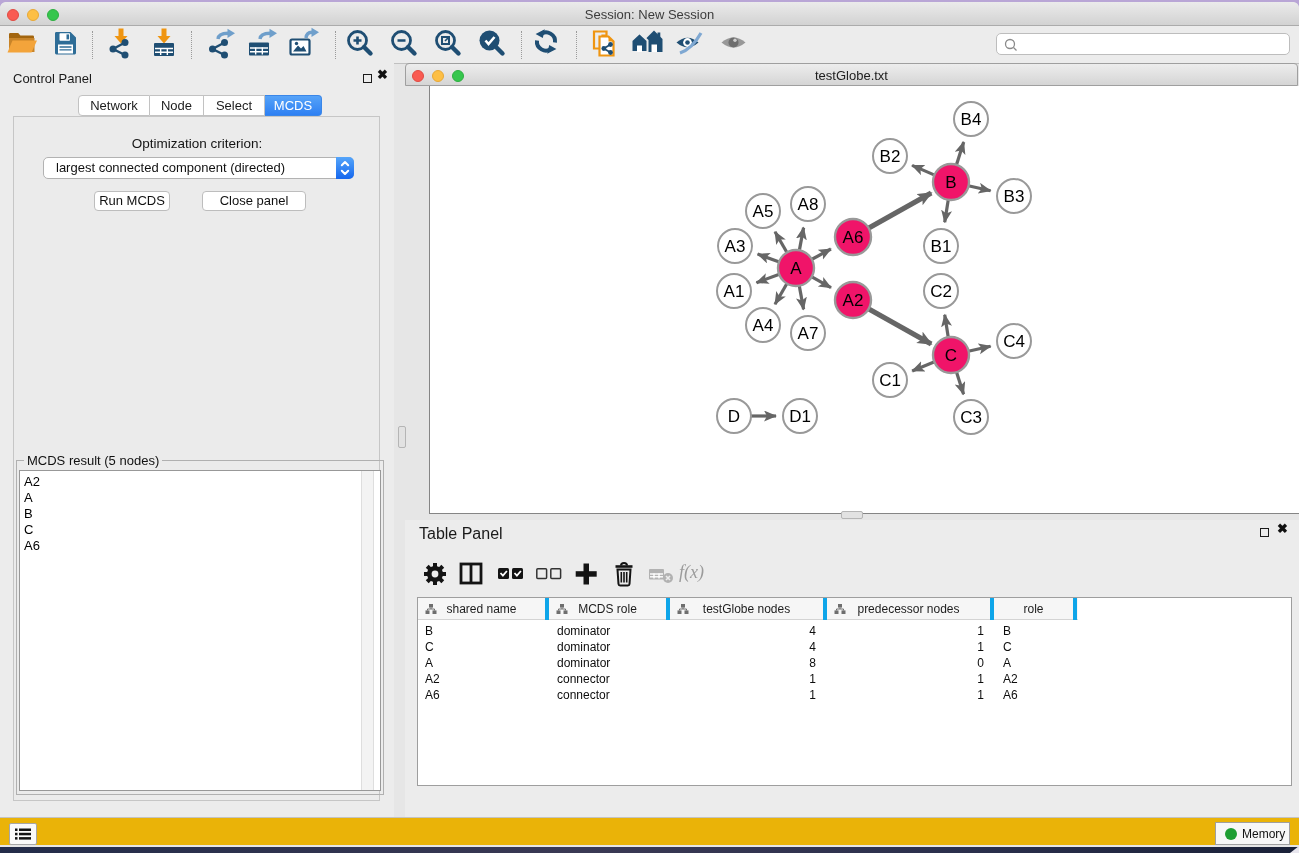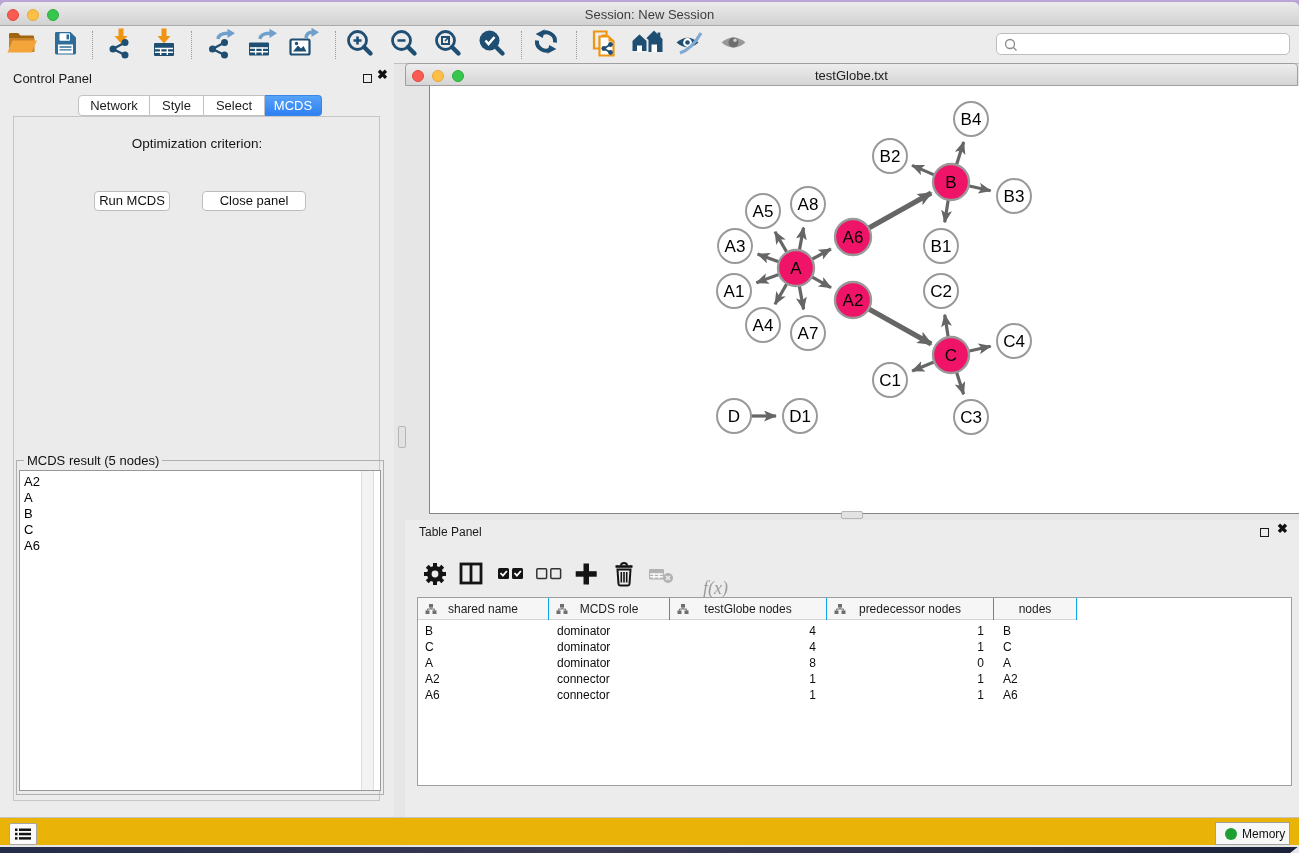--- a/index.html
+++ b/index.html
@@ -32,24 +32,24 @@
 #listbox { position:absolute; left:2px; top:9px; width:362px; height:321px; background:#fff; border:1px solid #989898; font-size:13px; color:#000; }
 #listbox .items { position:absolute; left:4px; top:3px; line-height:16px; }
 #listbox .sb { position:absolute; right:6px; top:0px; width:13px; height:100%; background:#f3f3f3; border-left:1px solid #dedede; border-right:1px solid #dedede; }
 
 #nw { position:absolute; left:405px; top:61px; width:893px; height:452px; }
 #nwtitle { position:absolute; left:0; top:0; width:100%; height:23px; background:linear-gradient(#ededed,#d5d5d5); border:1px solid #9f9f9f; border-radius:4px 4px 0 0; }
 #nwtitle .t { position:absolute; left:0; right:0; top:0; height:23px; line-height:24px; text-align:center; font-size:13px; color:#202020; }
 #nwcanvas { position:absolute; left:0; top:23px; width:893px; height:428px; background:#fff; border:1px solid #858585; border-top:none;margin-left:24px; }
 
 #tp { position:absolute; left:405px; top:518px; width:894px; height:298px; background:#ececec; }
-#tp .hdr { position:absolute; left:14px; top:5px; font-size:12px; color:#1a1a1a; }
+#tp .hdr { position:absolute; left:14px; top:5px; font-size:16px; color:#1a1a1a; }
 #tbox { position:absolute; left:12px; top:77px; width:875px; height:189px; background:#fff; border:1px solid #9e9e9e; }
 #thead { position:absolute; left:0; top:0; width:660px; height:22px; background:#f6f6f6; border-bottom:1px solid #d4d4d4; font-size:12px; color:#1d1d1d; }
-#thead .c { position:absolute; top:0; height:22px; line-height:22px; text-align:center; border-right:1px solid #0ea5e9; }
+#thead .c { position:absolute; top:0; height:22px; line-height:22px; text-align:center; border-right:4px solid #0ea5e9; }
 .trow { position:absolute; font-size:12px; color:#0d0d0d; height:16px; line-height:16px; }
 #tptabs { position:absolute; left:267px; top:269px; height:23px; display:flex; font-size:13px; color:#1c1c1c; }
 #tptabs div { background:#fff; border:1px solid #bcbcbc; border-left:none; height:23px; line-height:22px; text-align:center; }
 #tptabs div.sel { background:linear-gradient(#56a3f8,#2e80f3); border-color:#3a86e8; color:#fff; border-radius:4px 0 0 4px; border-left:1px solid #3a86e8; }
 #tptabs div:last-child { border-radius:0 4px 4px 0; }
 
 #status { position:absolute; left:0; top:815px; width:100%; height:28px; background:#eab308; border-top:1px solid #c3c3c3; }
 #membtn { position:absolute; left:1215px; top:4px; width:75px; height:23px; background:#f7f7f7; border:1px solid #9f9f9f; font-size:12px; color:#111; }
 #listbtn { position:absolute; left:9px; top:5px; width:28px; height:22px; background:#fafafa; border:1px solid #a6a6a6; border-radius:2px; }
 #bottomstrip { position:absolute; left:0; top:847px; width:1299px; height:6px; background:linear-gradient(90deg,#232c49 0%,#3a3954 45%,#2a2f4c 75%,#1a2138 100%); }
@@ -207,25 +207,33 @@
         </svg>
     </div>
   </div>
   <div id="cp">
     <div class="hdr">Control Panel</div>
     <div class="sqbtn" style="left:363px;top:11px;"></div>
     <div class="xbtn" style="left:377px;top:4px;">✖</div>
     <div id="cppane"></div>
     <div id="cptabs">
       <div style="width:72px">Network</div>
-      <div style="width:54px">Style</div>
+      <div style="width:54px">Node</div>
       <div style="width:61px">Select</div>
       <div class="sel" style="width:57px">MCDS</div>
     </div>
     <div id="optlabel">Optimization criterion:</div>
+    <div id="combo">largest connected component (directed)
+      <div class="step">
+        <svg width="18" height="22" style="left:0;top:0">
+          <path d="M5.8,8.3 L9,5 L12.2,8.3" fill="none" stroke="#fff" stroke-width="2" stroke-linecap="round" stroke-linejoin="round"></path>
+          <path d="M5.8,13.7 L9,17 L12.2,13.7" fill="none" stroke="#fff" stroke-width="2" stroke-linecap="round" stroke-linejoin="round"></path>
+        </svg>
+      </div>
+    </div>
     <div class="btn" style="left:94px;top:128px;width:76px;">Run MCDS</div>
     <div class="btn" style="left:202px;top:128px;width:104px;">Close panel</div>
     <div id="fieldset">
       <div class="legend">MCDS result (5 nodes)</div>
       <div id="listbox">
         <div class="items">A2<br>A<br>B<br>C<br>A6</div>
         <div class="sb"></div>
       </div>
     </div>
   </div>
@@ -379,21 +387,21 @@
           <rect x="1" y="8" width="15" height="10.5" rx="1" fill="#b2b2b2"></rect>
           <g stroke="#fff" stroke-width="1.4">
             <line x1="2" y1="13.0" x2="15" y2="13.0"></line>
             <line x1="2" y1="15.8" x2="15" y2="15.8"></line>
             <line x1="6.0" y1="12.5" x2="6.0" y2="17.5"></line>
             <line x1="11.0" y1="12.5" x2="11.0" y2="17.5"></line>
           </g>
           <circle cx="20" cy="17" r="5" fill="#b2b2b2"></circle>
           <path d="M18,15 l4,4 M22,15 l-4,4" stroke="#ececec" stroke-width="1.6"></path>
         </svg>
-<div style="position:absolute;left:298px;top:42px;font:italic 18px 'Liberation Serif',serif;color:#9b9b9b;margin-top:16px;">f(x)</div>
+<div style="position:absolute;left:274px;top:42px;font:italic 18px 'Liberation Serif',serif;color:#9b9b9b;">f(x)</div>
 </div>
     <div id="tbox">
       <div id="thead">
 <div class="c" style="left:0px;width:131px;">shared name</div>
 <svg width="12" height="12" style="left:7px;top:5px">
             <g fill="#6e6e6e">
               <rect x="4" y="1" width="4" height="3.6"></rect>
               <rect x="0.5" y="7.4" width="4" height="3.6"></rect>
               <rect x="7.5" y="7.4" width="4" height="3.6"></rect>
             </g>
@@ -427,21 +435,21 @@
 <svg width="12" height="12" style="left:416px;top:5px">
             <g fill="#6e6e6e">
               <rect x="4" y="1" width="4" height="3.6"></rect>
               <rect x="0.5" y="7.4" width="4" height="3.6"></rect>
               <rect x="7.5" y="7.4" width="4" height="3.6"></rect>
             </g>
             <g stroke="#6e6e6e" stroke-width="1" fill="none">
               <path d="M6,4.6 V6 M2.5,7.4 V6 H9.5 V7.4"></path>
             </g>
           </svg>
-<div class="c" style="left:576px;width:83px;">nodes</div>
+<div class="c" style="left:576px;width:83px;">role</div>
 </div>
       <div id="trows">
 <div class="trow" style="left:7px;top:25px;width:120px;">B</div>
           <div class="trow" style="left:139px;top:25px;width:110px;">dominator</div>
           <div class="trow" style="left:252px;top:25px;width:146px;text-align:right;">4</div>
           <div class="trow" style="left:409px;top:25px;width:157px;text-align:right;">1</div>
           <div class="trow" style="left:585px;top:25px;width:70px;">B</div>
 <div class="trow" style="left:7px;top:41px;width:120px;">C</div>
           <div class="trow" style="left:139px;top:41px;width:110px;">dominator</div>
           <div class="trow" style="left:252px;top:41px;width:146px;text-align:right;">4</div>

